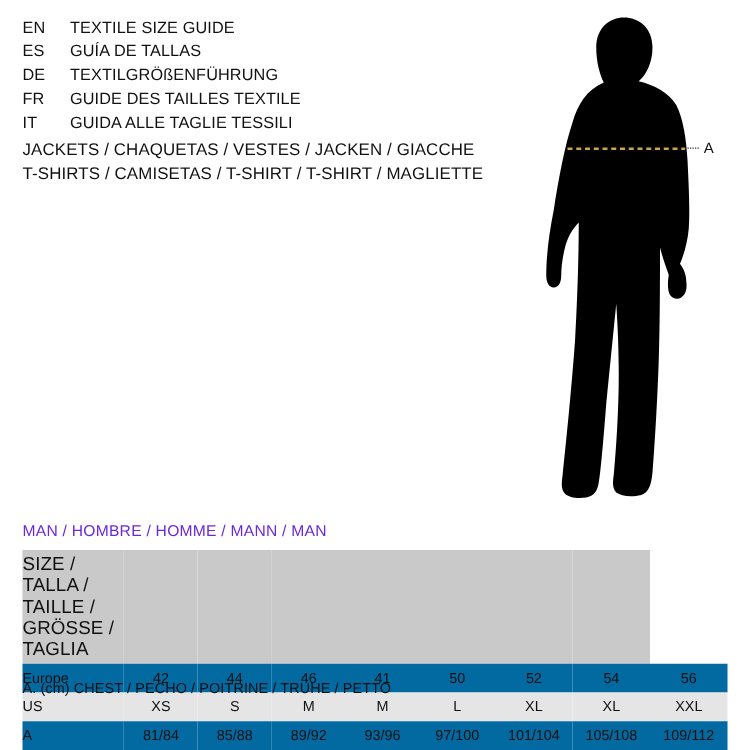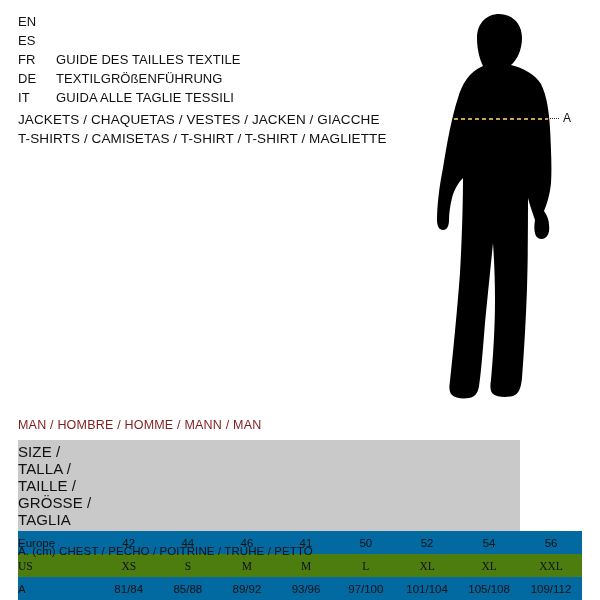--- a/index.html
+++ b/index.html
@@ -88,41 +88,40 @@
   .table-block {
     position: absolute;
     left: 18px;
     top: 418px;
     width: 564px;
   }
   .man-title {
     font-size: 12.5px;
     letter-spacing: 0.2px;
     margin-bottom: 8px;
-    color: #7f1d1d;
+    color: #6d28d9;
   }
   table.sizes {
     border-collapse: collapse;
     width: 564px;
     font-size: 11.5px;
     color: #111111;
   }
   table.sizes td {
     padding: 3px 0 3px 0;
     height: 17px;
     vertical-align: middle;
   }
   table.sizes tr.head td {
     background: #c9c9c9;
     font-size: 15px;
     letter-spacing: 0.1px;
   }
   table.sizes tr.shade td {
-    background: #4d7c0f;
-    font-family: Liberation Serif, serif;
+    background: #e5e5e5;
   }
   table.sizes tr.white td {
     background: #0369a1;
   }
   td.c0 { width: 86px; padding-left: 2px; }
   td.c1, td.c2, td.c3, td.c4, td.c5, td.c6, td.c7 {
     width: 68px;
     text-align: center;
   }
   .footnote {
@@ -135,31 +134,33 @@
   }
 </style>
 </head>
 <body>
 
 <div class="page">
 
   <div class="lang-block">
     <div class="lang-row">
       <span class="lang-code">EN</span>
+      <span class="lang-text">TEXTILE SIZE GUIDE</span>
     </div>
     <div class="lang-row">
       <span class="lang-code">ES</span>
+      <span class="lang-text">GUÍA DE TALLAS</span>
+    </div>
+    <div class="lang-row">
+      <span class="lang-code">DE</span>
+      <span class="lang-text">TEXTILGRÖßENFÜHRUNG</span>
     </div>
     <div class="lang-row">
       <span class="lang-code">FR</span>
       <span class="lang-text">GUIDE DES TAILLES TEXTILE</span>
-    </div>
-    <div class="lang-row">
-      <span class="lang-code">DE</span>
-      <span class="lang-text">TEXTILGRÖßENFÜHRUNG</span>
     </div>
     <div class="lang-row">
       <span class="lang-code">IT</span>
       <span class="lang-text">GUIDA ALLE TAGLIE TESSILI</span>
     </div>
   </div>
 
   <div class="cat-block">
     <div class="cat-line">JACKETS / CHAQUETAS / VESTES / JACKEN / GIACCHE</div>
     <div class="cat-line">T-SHIRTS / CAMISETAS / T-SHIRT / T-SHIRT / MAGLIETTE</div>

